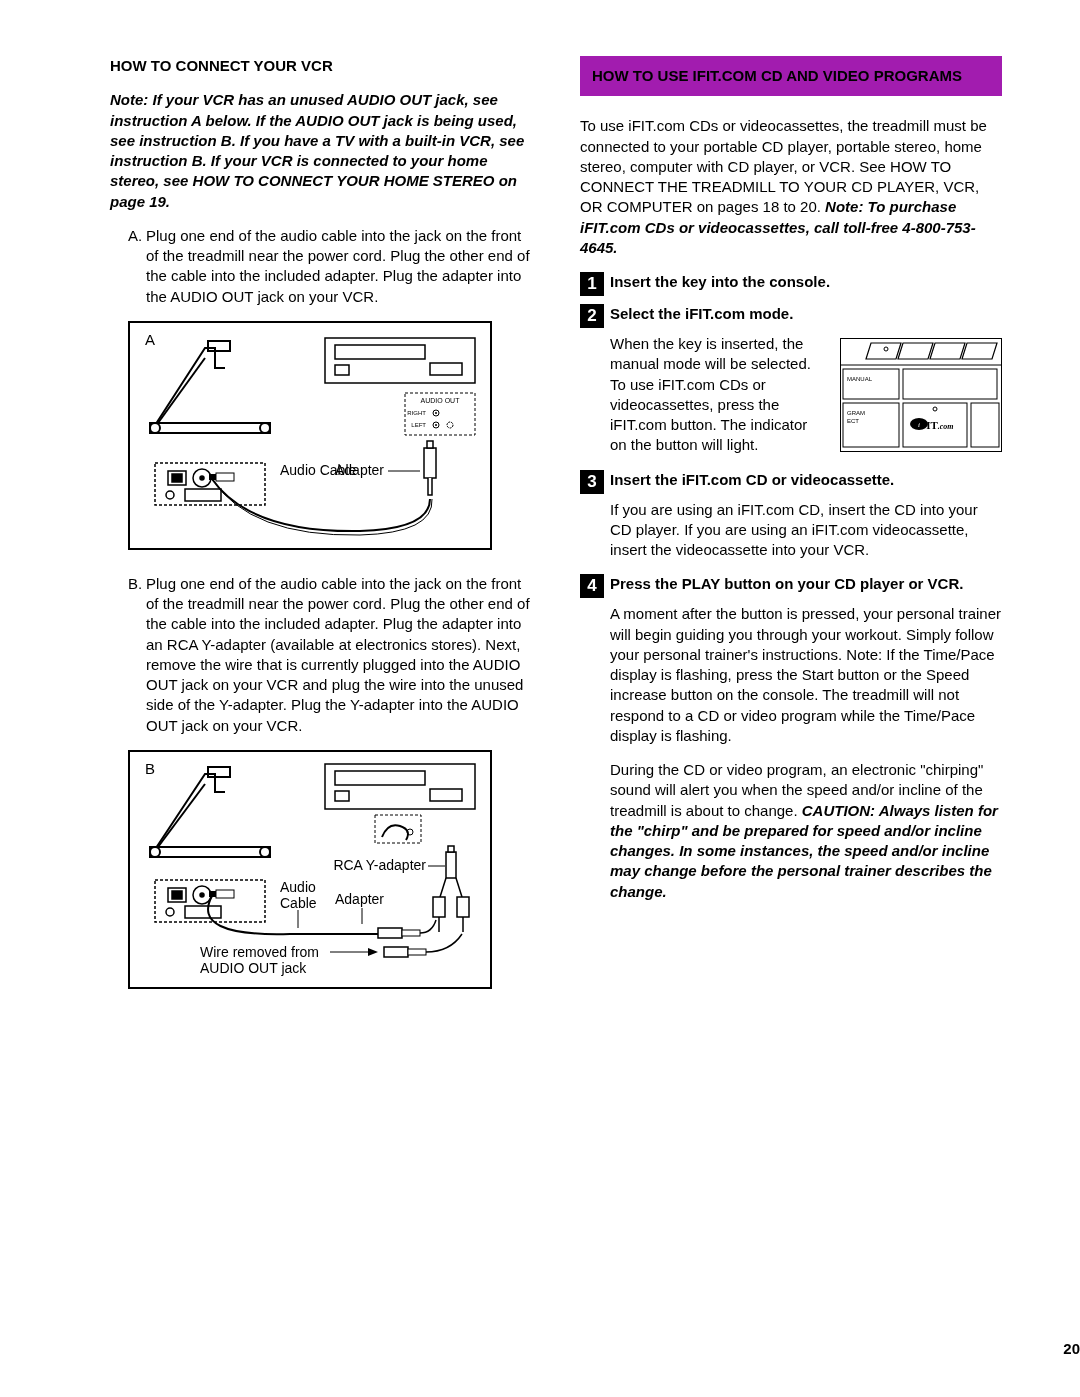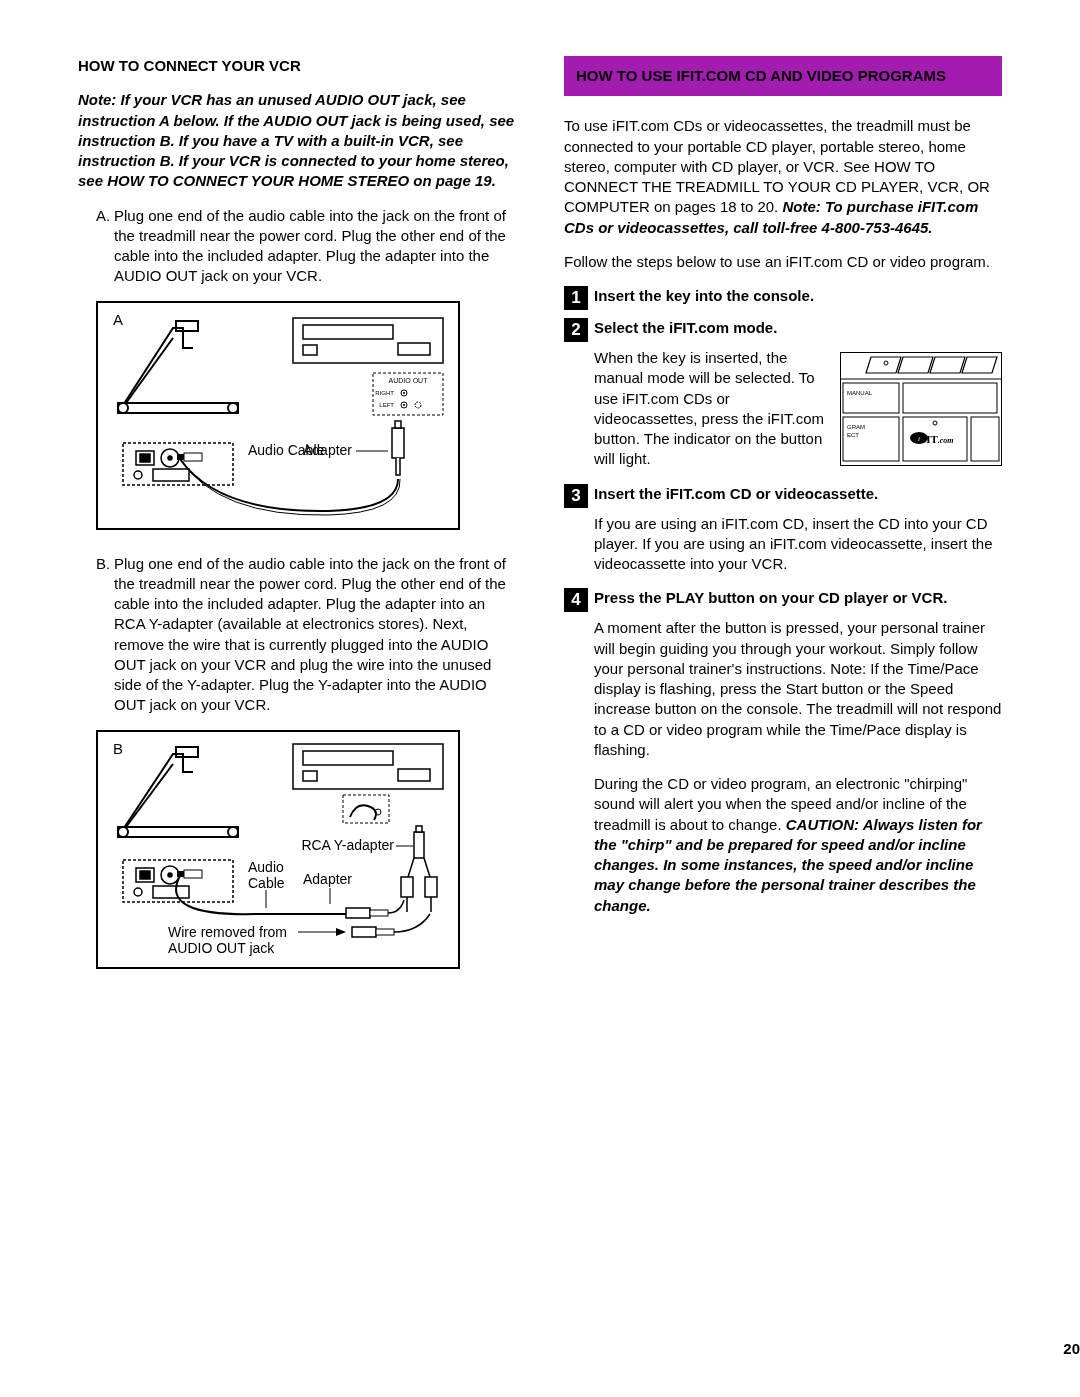--- a/index.html
+++ b/index.html
@@ -14,20 +14,21 @@
   .page {
     width: 1080px;
     height: 1397px;
     position: relative;
     box-sizing: border-box;
     padding: 56px 78px 0 78px;
   }
   .columns {
     display: flex;
     gap: 48px;
+    margin-left: 32px;
   }
   .col {
     flex: 1;
     min-width: 0;
   }
   h3.section-title {
     font-size: 15px;
     font-weight: bold;
     margin: 0 0 14px 0;
   }
@@ -248,21 +249,20 @@
         <path d="M296 200 Q320 200 332 182" fill="none" stroke="#000" stroke-width="1.5"></path>
       </svg>
     </div>
 
     <div class="col">
       <h3 class="boxed-title">HOW TO USE IFIT.COM CD AND VIDEO PROGRAMS</h3>
 
       <p>
         <span>To use iFIT.com CDs or videocassettes, the treadmill must be connected to your portable CD player, portable stereo, home stereo, computer with CD player, or VCR. See HOW TO CONNECT THE TREADMILL TO YOUR CD PLAYER, VCR, OR COMPUTER on pages 18 to 20. </span><span class="bold">Note: To purchase iFIT.com CDs or videocassettes, call toll-free 4-800-753-4645.</span>
       </p>
-      <p>Follow the steps below to use an iFIT.com CD or video program.</p>
 
       <div class="step">
         <div class="step-num">1</div>
         <div class="step-title">Insert the key into the console.</div>
       </div>
 
       <div class="step">
         <div class="step-num">2</div>
         <div class="step-title">Select the iFIT.com mode.</div>
       </div>

